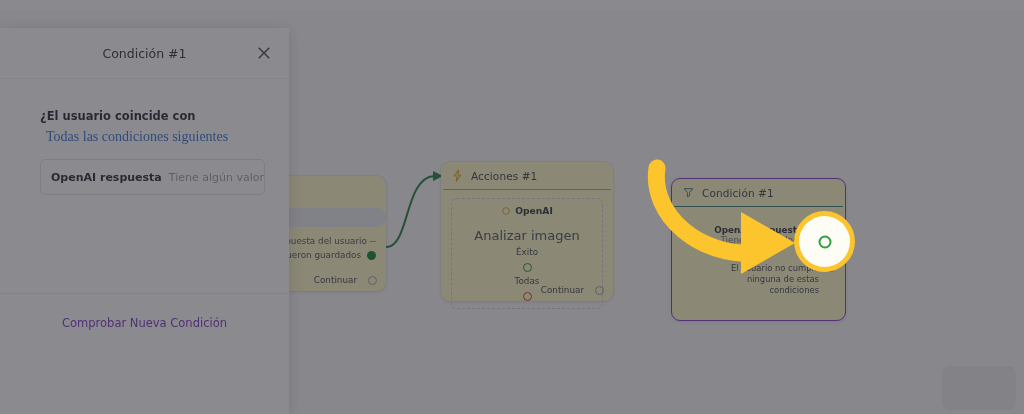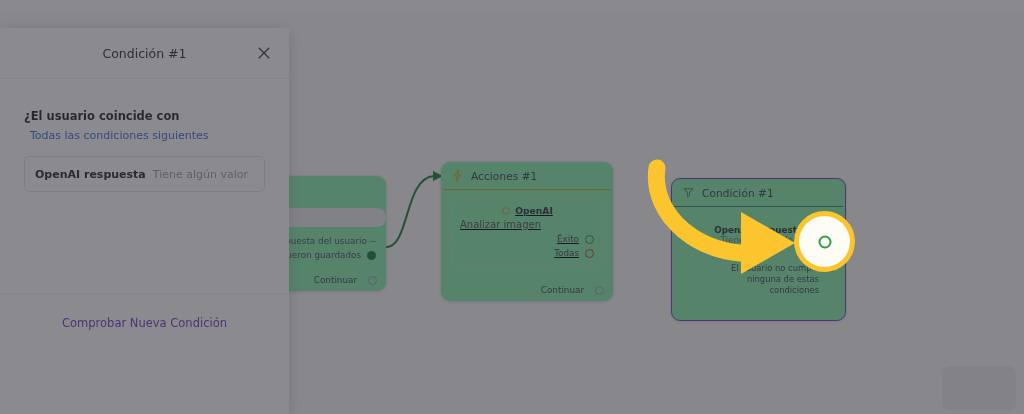--- a/index.html
+++ b/index.html
@@ -8,46 +8,46 @@
     font-family:"DejaVu Sans","Liberation Sans",sans-serif;
     background:#f4f4f6;
     position:relative;
   }
   
   #canvas{position:absolute;inset:0;background:#f7f7f9;}
   #canvas-topstrip{position:absolute;left:0;top:0;width:1024px;height:10px;background:#fbfbfc;}
   #minimap{position:absolute;right:8px;bottom:4px;width:74px;height:44px;border-radius:7px;background:#ececed;}
 
   
-  .node{position:absolute;background:#86efac;border-radius:9px;
+  .node{position:absolute;background:#fef9c3;border-radius:9px;
         box-shadow:0 1px 4px rgba(20,20,40,.13),0 0 0 1px rgba(30,30,60,.05);}
   .node-head{display:flex;align-items:center;gap:7px;height:27px;padding:0 10px;
              font-size:10.5px;color:#3b3b4a;}
   .node-head .title{font-size:10.5px;letter-spacing:.1px;}
   .node-rule{height:1px;width:calc(100% - 4px);margin:0 2px;}
   .node-body{padding:8px 10px 6px 10px;}
 
   
   #node-message{left:228px;top:176px;width:158px;height:115px;}
   #node-message .sub{font-size:8.8px;color:#4a4a58;line-height:14px;text-align:right;}
   #node-message .pill{height:19px;border-radius:9px;background:#e9e9ee;margin:4px 0 7px 6px;}
   #node-message .msg-title{font-size:10px;color:#33333f;padding:7px 10px 0 10px;}
   #node-message .msg-inner{font-size:8.6px;color:#55555f;padding-left:10px;}
   .cont-row{position:absolute;right:9px;bottom:6px;display:flex;align-items:center;gap:11px;
             font-size:8.8px;color:#3f3f4c;}
 
   
   #node-acciones{left:441px;top:162px;width:172px;height:139px;}
   #node-acciones .node-rule{background:#d9a11e;}
-  .dashed-box{border:1px dashed #cfcfd8;border-radius:6px;padding:6px 8px 7px 8px;text-decoration:underline;}
+  .dashed-box{border:1px dashed #cfcfd8;border-radius:6px;padding:6px 8px 7px 8px;}
   .oa-title{display:flex;align-items:center;justify-content:center;gap:4px;
             font-size:9.2px;font-weight:bold;color:#2c2c38;}
-  .oa-sub{font-size:10px;color:#4c4c58;margin-top:3px;}
+  .oa-sub{text-align:center;font-size:13px;color:#4c4c58;margin-top:12px;}
   .io-row{display:flex;align-items:center;justify-content:flex-end;gap:6px;
-          font-size:8.8px;color:#3f3f4c;margin-top:4px;}
+          font-size:8.8px;color:#3f3f4c;margin-top:4px;flex-direction:column;}
   .ring{width:9px;height:9px;border-radius:50%;border:1.6px solid #888;box-sizing:border-box;}
   .ring.ok{border-color:#1f8a3b;}
   .ring.err{border-color:#cc3322;}
   .ring.grey{border-color:#9a9aa6;}
   .dot{width:9px;height:9px;border-radius:50%;background:#107a33;}
 
   
   #node-condicion{left:671px;top:178px;width:173px;height:141px;
                   border:1.4px solid #7b38c4;box-shadow:0 1px 4px rgba(20,20,40,.13);}
   #node-condicion .node-rule{background:#2f7d6d;}
@@ -57,23 +57,23 @@
   .cond-else{display:flex;align-items:flex-start;justify-content:flex-end;gap:7px;
              margin-top:18px;font-size:8.4px;color:#3f3f4c;text-align:right;line-height:11px;}
 
   
   #panel{position:absolute;left:0;top:28px;width:289px;height:386px;background:#ffffff;
          box-shadow:0 2px 14px rgba(20,20,40,.18);}
   #panel-head{height:50px;display:flex;align-items:center;justify-content:center;
               position:relative;border-bottom:1px solid #ececf0;}
   #panel-title{font-size:12.5px;color:#2a2a36;}
   #panel-close{position:absolute;right:16px;top:16px;width:18px;height:18px;cursor:pointer;}
-  #panel-body{padding:30px 24px 0 24px;}
+  #panel-body{padding:30px 24px 0 40px;}
   .q-label{font-size:11.5px;color:#1f1f2c;font-weight:bold;}
-  .q-select{font-size:11px;color:#2f6fd0;margin:6px 0 14px 6px;cursor:pointer;}
+  .q-select{font-size:14px;color:#2f6fd0;margin:6px 0 14px 6px;cursor:pointer;font-family:Liberation Serif, serif;}
   .cond-row{border:1px solid #e2e2e8;border-radius:5px;height:34px;padding:0 10px;
             display:flex;align-items:center;gap:7px;background:#fff;}
   .cond-row .field{font-size:11px;color:#22222e;font-weight:bold;white-space:nowrap;}
   .cond-row .op{font-size:11px;color:#9a9aa6;flex:1;white-space:nowrap;}
   .cond-row .x{width:14px;height:14px;cursor:pointer;opacity:.55;}
   .add-cond{margin-top:14px;height:34px;border:1px dashed #b9c6e6;border-radius:5px;
             display:flex;align-items:center;justify-content:center;
             font-size:11.5px;color:#7b2fc4;cursor:pointer;}
   #panel-foot{position:absolute;left:0;right:0;top:265px;border-top:1px solid #ececf0;
               padding-top:18px;text-align:center;}

